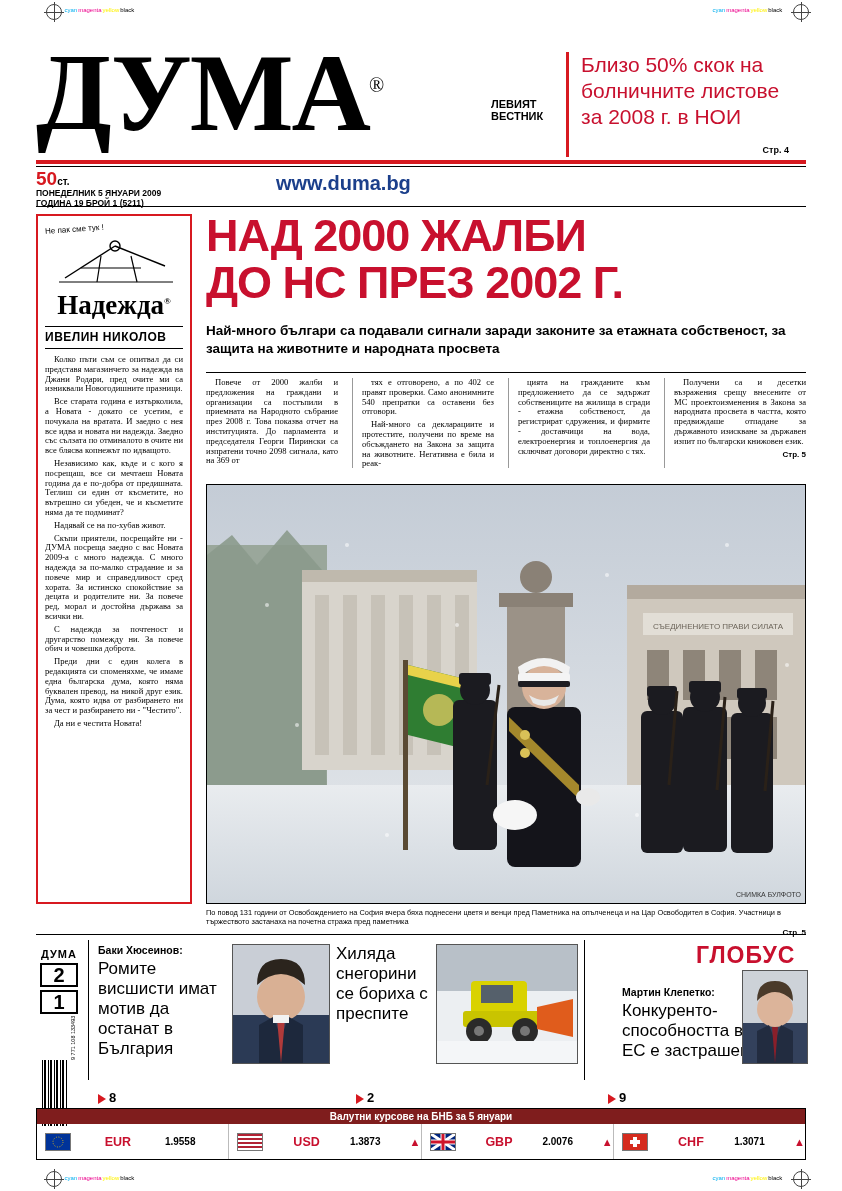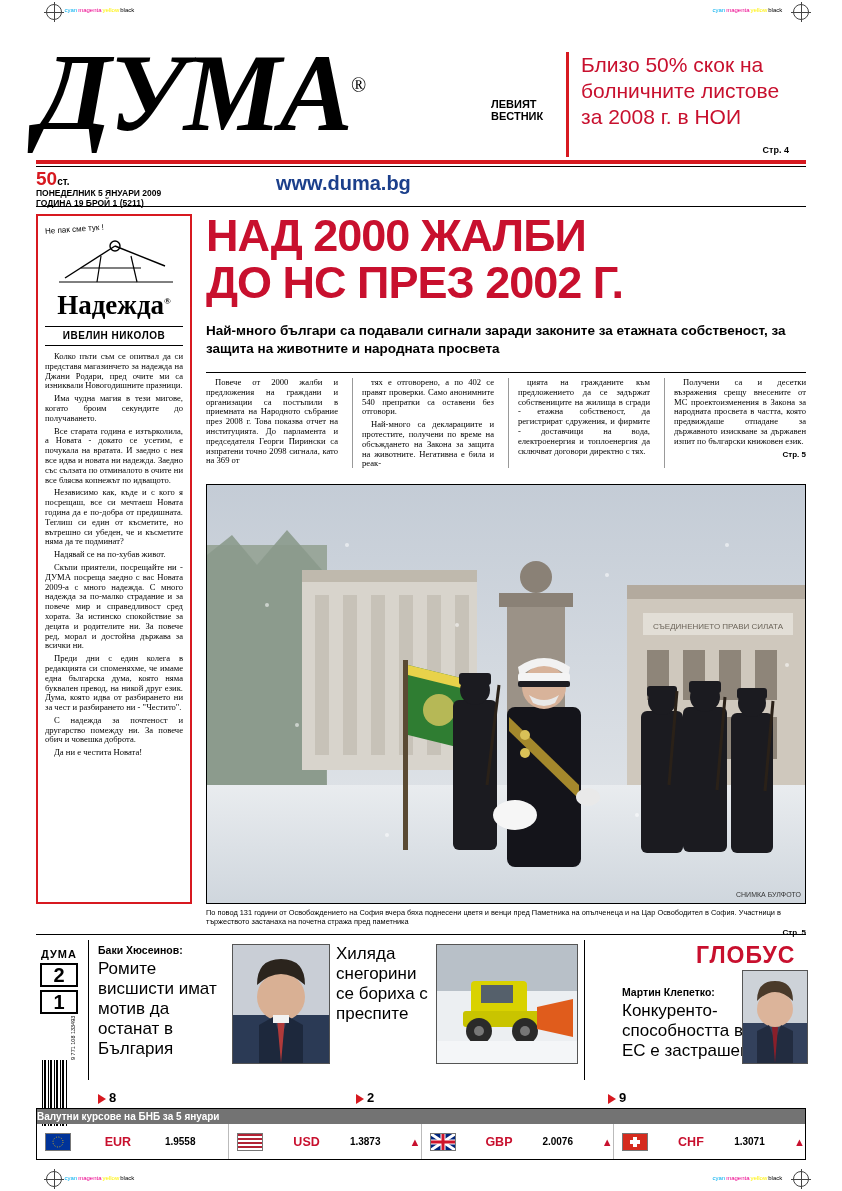--- a/index.html
+++ b/index.html
@@ -13,21 +13,21 @@
   .crosshair{position:absolute;width:14px;height:14px;border-radius:50%;border:1px solid #444;}
   .crosshair:before,.crosshair:after{content:"";position:absolute;background:#444;}
   .crosshair:before{left:50%;top:-3px;width:1px;height:20px;margin-left:-0.5px;}
   .crosshair:after{top:50%;left:-3px;height:1px;width:20px;margin-top:-0.5px;}
   .cmyk{position:absolute;font-size:6px;font-family:"Liberation Sans",sans-serif;letter-spacing:0;white-space:nowrap;}
   .cmyk span{padding:0 0.5px;}
   .c-c{color:#00aeef;} .c-m{color:#ec008c;} .c-y{color:#fff200;} .c-k{color:#000;}
 
   
   .masthead{position:absolute;left:36px;top:30px;width:770px;height:130px;}
-  .logo{position:absolute;left:0;top:0;font-family:"Liberation Serif",serif;font-weight:bold;font-size:110px;letter-spacing:-2px;line-height:110px;color:#000;font-style:italic;}
+  .logo{position:absolute;left:0;top:0;font-family:"Liberation Serif",serif;font-weight:bold;font-size:110px;letter-spacing:-2px;line-height:110px;color:#000;}
   .logo .reg{font-size:20px;vertical-align:super;font-weight:normal;}
   .logo-sub{position:absolute;left:455px;top:68px;font-family:"Liberation Sans",sans-serif;font-size:11px;font-weight:bold;line-height:12px;text-align:left;color:#000;}
   .hdr-box{position:absolute;left:530px;top:22px;width:227px;height:105px;border-left:3px solid #d71920;padding-left:12px;box-sizing:border-box;}
   .hdr-box .hl{font-family:"Liberation Sans",sans-serif;font-size:21px;line-height:26px;color:#c8102e;font-weight:normal;}
   .hdr-box .pg{position:absolute;right:4px;bottom:2px;font-family:"Liberation Sans",sans-serif;font-size:9px;font-weight:bold;color:#000;}
 
   .rule-red{position:absolute;left:36px;width:770px;height:4px;background:#d71920;}
   .rule-thin{position:absolute;left:36px;width:770px;height:1px;background:#000;}
 
   
@@ -36,21 +36,21 @@
   .price .st{font-size:10px;color:#000;}
   .dateline{position:absolute;left:0;top:20px;font-family:"Liberation Sans",sans-serif;font-weight:bold;font-size:8.5px;line-height:10px;color:#000;}
   .website{position:absolute;left:240px;top:4px;font-family:"Liberation Sans",sans-serif;font-weight:bold;font-size:20px;color:#1b3f8b;}
 
   
   .leftcol{position:absolute;left:36px;top:214px;width:156px;height:690px;border:2px solid #d71920;box-sizing:border-box;padding:6px 7px;}
   .hand{font-family:"Liberation Sans",sans-serif;font-size:8px;color:#000;transform:rotate(-4deg);line-height:10px;}
   .nad-title{font-family:"Liberation Serif",serif;font-weight:bold;font-size:27px;text-align:center;margin-top:2px;}
   .nad-title .reg{font-size:9px;vertical-align:super;}
   .nad-rule{height:1px;background:#000;margin:5px 0 3px;}
-  .author{font-family:"Liberation Sans",sans-serif;font-size:10px;font-weight:bold;text-align:center;letter-spacing:.5px;}
+  .author{font-family:"Liberation Sans",sans-serif;font-size:12px;font-weight:bold;text-align:left;letter-spacing:.5px;}
   .nad-rule2{height:1px;background:#000;margin:4px 0 6px;}
   .nad-body p{font-size:8.6px;line-height:9.8px;text-align:justify;margin:0 0 3px;text-indent:9px;}
 
   
   .mainhead{position:absolute;left:206px;top:212px;width:600px;}
   .mainhead .l1,.mainhead .l2{font-family:"Liberation Sans",sans-serif;font-weight:bold;font-size:45px;line-height:47px;letter-spacing:-1px;color:#c8102e;}
   .deck{position:absolute;left:206px;top:322px;width:600px;font-family:"Liberation Sans",sans-serif;font-size:13.5px;line-height:18px;font-weight:bold;color:#000;}
   .head-rule{position:absolute;left:206px;width:600px;height:1px;background:#000;}
 
   
@@ -80,21 +80,21 @@
   .thumb{position:absolute;border:1px solid #555;overflow:hidden;}
   .globus{position:absolute;font-family:"Liberation Sans",sans-serif;font-weight:bold;font-size:23px;color:#c8102e;letter-spacing:1px;}
 
   
   .arrows{position:absolute;left:36px;top:1090px;width:770px;height:16px;}
   .arrow{position:absolute;font-family:"Liberation Sans",sans-serif;font-weight:bold;font-size:13px;}
   .arrow i{display:inline-block;width:0;height:0;border-left:8px solid #d71920;border-top:5px solid transparent;border-bottom:5px solid transparent;margin-right:3px;vertical-align:middle;}
 
   
   .curwrap{position:absolute;left:36px;top:1108px;width:770px;height:52px;border:1px solid #000;box-sizing:border-box;}
-  .curtitle{height:15px;background:#737373;color:#fff;font-family:"Liberation Sans",sans-serif;font-weight:bold;font-size:10px;text-align:left;line-height:15px;}
+  .curtitle{height:15px;background:#7f1d1d;color:#fff;font-family:"Liberation Sans",sans-serif;font-weight:bold;font-size:10px;text-align:center;line-height:15px;}
   .currow{display:flex;height:35px;align-items:center;}
   .curcell{flex:1;display:flex;align-items:center;justify-content:space-between;padding-left:8px;border-right:1px solid #bbb;height:100%;box-sizing:border-box;}
   .curcell:last-child{border-right:none;}
   .flagicon{width:24px;height:16px;border:1px solid #777;margin-right:6px;flex:none;}
   .ccode{font-family:"Liberation Sans",sans-serif;font-weight:bold;font-size:12.5px;color:#c8102e;margin-right:6px;}
   .cval{font-family:"Liberation Sans",sans-serif;font-weight:bold;font-size:10px;color:#000;}
   .up{color:#c8102e;font-size:11px;margin-left:5px;}
 </style>
 </head>
 <body>
@@ -149,27 +149,26 @@
       <line x1="56" y1="24" x2="52" y2="50" stroke="#000" stroke-width="1.2"></line>
       <line x1="86" y1="24" x2="92" y2="50" stroke="#000" stroke-width="1.2"></line>
       <line x1="14" y1="50" x2="128" y2="50" stroke="#000" stroke-width="1"></line>
     </svg>
     <div class="nad-title"><span>Надежда</span><span class="reg">®</span></div>
     <div class="nad-rule"></div>
     <div class="author">ИВЕЛИН  НИКОЛОВ</div>
     <div class="nad-rule2"></div>
     <div class="nad-body">
       <p>Колко пъти съм се опитвал да си представя магазинчето за надежда на Джани Родари, пред очите ми са изниквали Новогодишните празници.</p>
-      <p>Има чудна магия в тези мигове, когато броим секундите до получаването.</p>
       <p>Все старата година е изтърколила, а Новата - докато се усетим, е почукала на вратата. И заедно с нея все идва и новата ни надежда. Заедно със сълзата по отминалото в очите ни все блясва копнежът по идващото.</p>
       <p>Независимо как, къде и с кого я посрещаш, все си мечтаеш Новата година да е по-добра от предишната. Теглиш си един от късметите, но вътрешно си убеден, че и късметите няма да те подминат?</p>
       <p>Надявай се на по-хубав живот.</p>
       <p>Скъпи приятели, посрещайте ни - ДУМА посреща заедно с вас Новата 2009-а с много надежда. С много надежда за по-малко страдание и за повече мир и справедливост сред хората. За истинско спокойствие за децата и родителите ни. За повече ред, морал и достойна държава за всички ни.</p>
+      <p>С надежда за почтеност и другарство помежду ни. За повече обич и човешка доброта.</p>
       <p>Преди дни с един колега в редакцията си споменяхме, че имаме една българска дума, която няма буквален превод, на никой друг език. Дума, която идва от разбирането ни за чест и разбирането ни - "Честито".</p>
-      <p>С надежда за почтеност и другарство помежду ни. За повече обич и човешка доброта.</p>
       <p>Да ни е честита Новата!</p>
     </div>
   </div>
 
   <div class="mainhead">
     <div class="l1">НАД 2000 ЖАЛБИ</div>
     <div class="l2">ДО НС ПРЕЗ 2002 Г.</div>
   </div>
   <div class="deck">Най-много българи са подавали сигнали заради законите за етажната собственост, за защита на животните и народната просвета</div>
   <div class="head-rule" style="top:372px;"></div>

